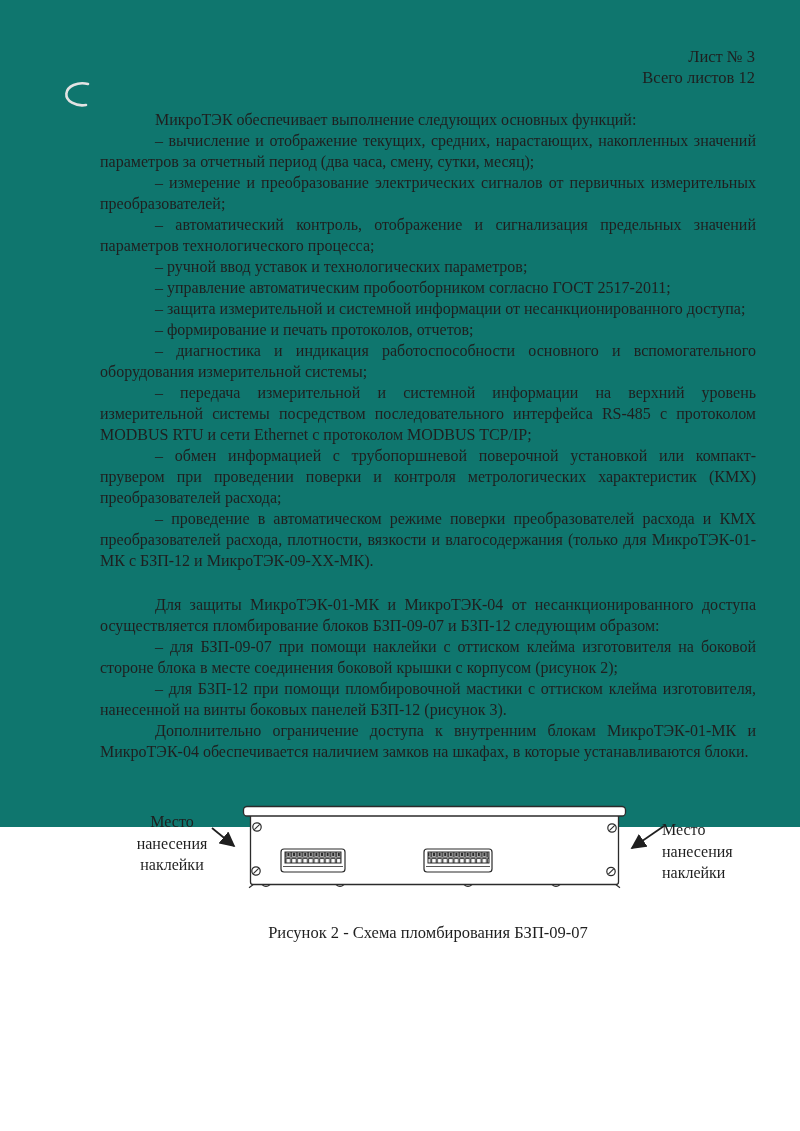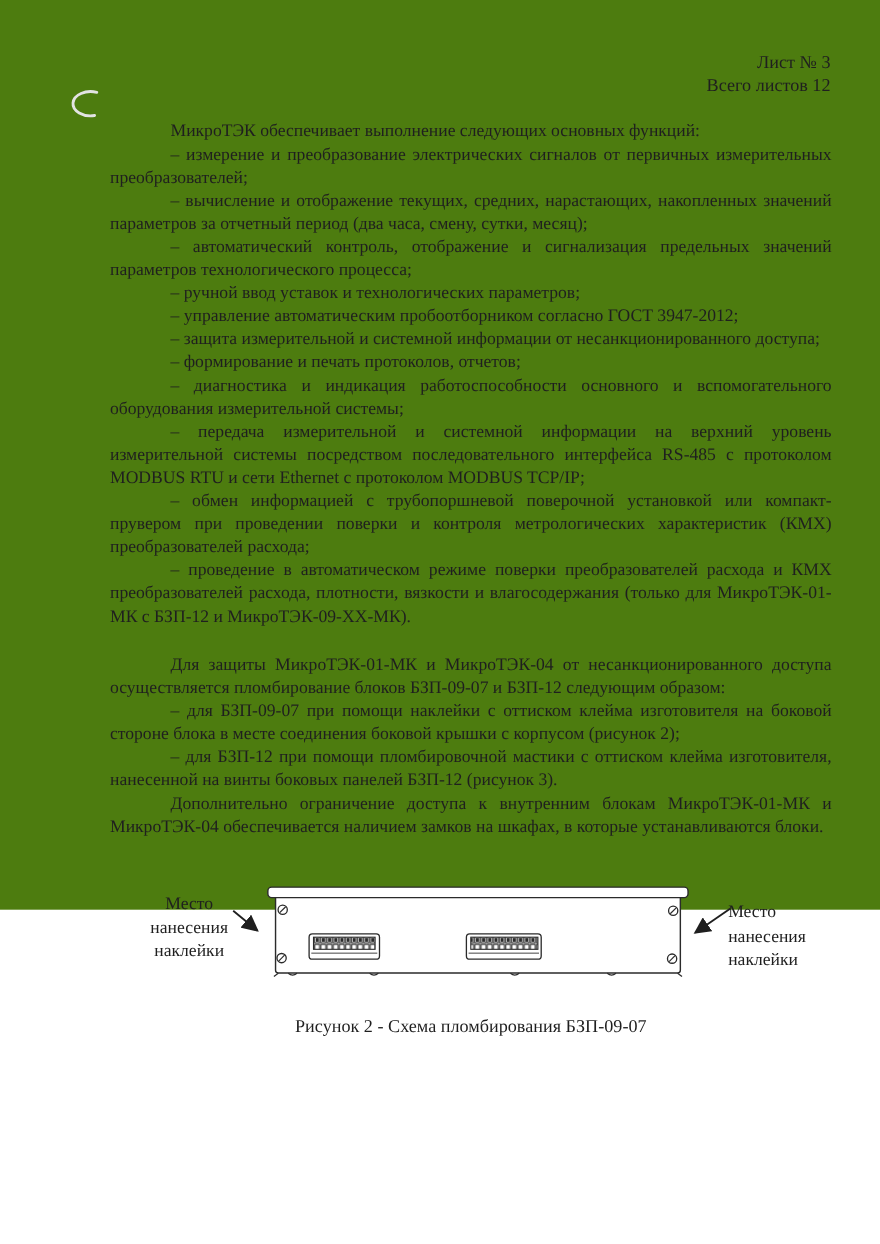--- a/index.html
+++ b/index.html
@@ -7,21 +7,21 @@
     width: 800px; height: 1131px;
     background: #ffffff;
     font-family: "Liberation Serif", "DejaVu Serif", serif;
     color: #1f1f1f;
     position: relative;
     overflow: hidden;
   }
   .sheet {
     position: absolute; left: 0; top: 0;
     width: 800px; height: 827px;
-    background: #4d7c0f;
+    background: #0f766e;
   }
   .scan-mark {
     position: absolute; left: 52px; top: 78px;
     width: 42px; height: 34px;
   }
   .page-header {
     position: absolute; top: 46px; right: 45px;
     text-align: right;
     font-size: 16.5px; line-height: 21px;
     white-space: nowrap;
@@ -69,25 +69,25 @@
     <path d="M36 6 A16 11 0 1 0 34 27" fill="none" stroke="#e3e3e3" stroke-width="2.6" stroke-linecap="round"></path>
   </svg>
 
   <div class="page-header">
     <div>Лист № 3</div>
     <div>Всего листов 12</div>
   </div>
 
   <div class="content">
     <p>МикроТЭК обеспечивает выполнение следующих основных функций:</p>
+    <p>– вычисление и отображение текущих, средних, нарастающих, накопленных значений параметров за отчетный период (два часа, смену, сутки, месяц);</p>
     <p>– измерение и преобразование электрических сигналов от первичных измерительных преобразователей;</p>
-    <p>– вычисление и отображение текущих, средних, нарастающих, накопленных значений параметров за отчетный период (два часа, смену, сутки, месяц);</p>
     <p>– автоматический контроль, отображение и сигнализация предельных значений параметров технологического процесса;</p>
     <p>– ручной ввод уставок и технологических параметров;</p>
-    <p>– управление автоматическим пробоотборником согласно ГОСТ 3947-2012;</p>
+    <p>– управление автоматическим пробоотборником согласно ГОСТ 2517-2011;</p>
     <p>– защита измерительной и системной информации от несанкционированного доступа;</p>
     <p>– формирование и печать протоколов, отчетов;</p>
     <p>– диагностика и индикация работоспособности основного и вспомогательного оборудования измерительной системы;</p>
     <p>– передача измерительной и системной информации на верхний уровень измерительной системы посредством последовательного интерфейса RS-485 с протоколом MODBUS RTU и сети Ethernet с протоколом MODBUS TCP/IP;</p>
     <p>– обмен информацией с трубопоршневой поверочной установкой или компакт-прувером при проведении поверки и контроля метрологических характеристик (КМХ) преобразователей расхода;</p>
     <p>– проведение в автоматическом режиме поверки преобразователей расхода и КМХ преобразователей расхода, плотности, вязкости и влагосодержания (только для МикроТЭК-01-МК с БЗП-12 и МикроТЭК-09-ХХ-МК).</p>
     <p class="spaced">Для защиты МикроТЭК-01-МК и МикроТЭК-04 от несанкционированного доступа осуществляется пломбирование блоков БЗП-09-07 и БЗП-12 следующим образом:</p>
     <p>– для БЗП-09-07 при помощи наклейки с оттиском клейма изготовителя на боковой стороне блока в месте соединения боковой крышки с корпусом (рисунок 2);</p>
     <p>– для БЗП-12 при помощи пломбировочной мастики с оттиском клейма изготовителя, нанесенной на винты боковых панелей БЗП-12 (рисунок 3).</p>
     <p>Дополнительно ограничение доступа к внутренним блокам МикроТЭК-01-МК и МикроТЭК-04 обеспечивается наличием замков на шкафах, в которые устанавливаются блоки.</p>

